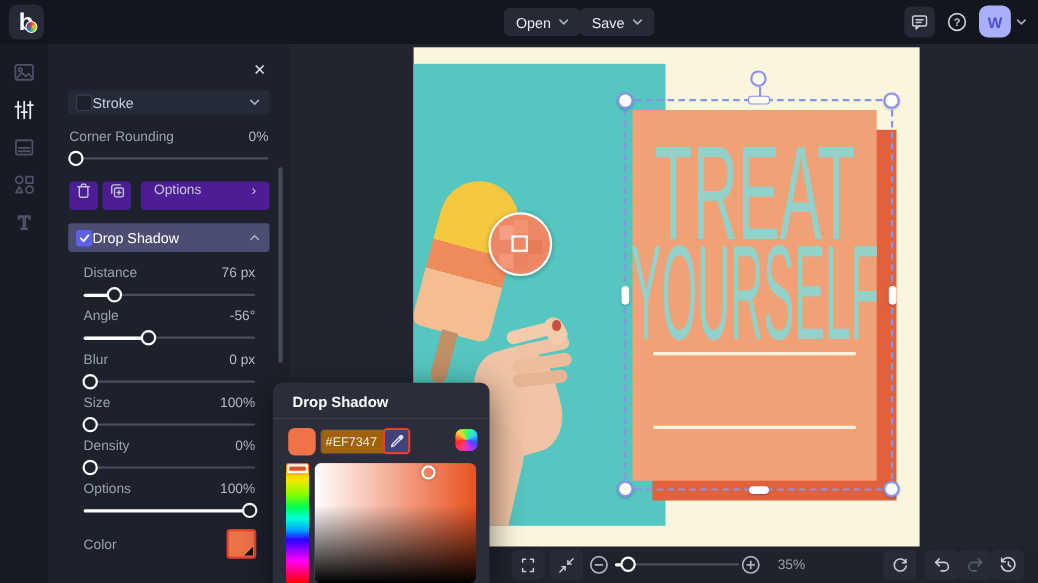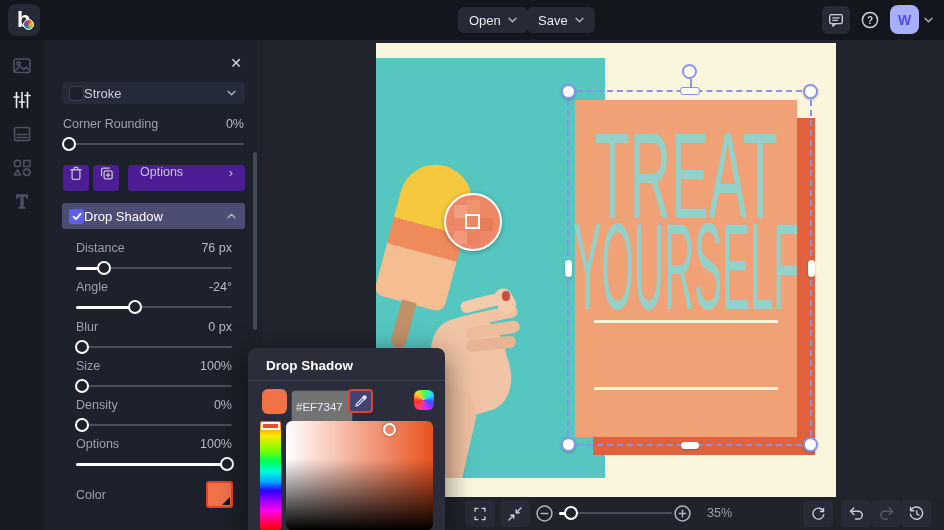--- a/index.html
+++ b/index.html
@@ -99,22 +99,22 @@
   .bt-ic { position:absolute; top:7px; color:#aeb3c0; cursor:pointer; }
   .bt-btn.dim { color:#585d6b; }
   #zoom-label { position:absolute; left:444px; top:0; height:33px; line-height:33px; color:#9aa0ac; font-size:12.5px;text-align:center; }
 
   
   #popup { position:absolute; left:248px; top:348px; width:197px; height:182px; background:#2b2e3a;
     border-radius:8px 8px 0 0; box-shadow:0 8px 30px rgba(0,0,0,.55); z-index:70; }
   .pop-title { position:absolute; left:18px; top:10px; color:#fff; font-size:13.5px; font-weight:bold; }
   .pop-div { position:absolute; left:0; top:32px; width:100%; height:1px; background:#3c404e; }
   .pop-swatch { position:absolute; left:14px; top:41px; width:25px; height:25px; border-radius:6px; background:var(--accent-orange); }
-  .hex-input { position:absolute; left:43px; top:42px; width:62px; height:23px; background:#737373;
-    border:1px solid #3f434f; border-radius:4px; color:#e8eaf0; font-size:11.5px; padding:16px 4px;
+  .hex-input { position:absolute; left:43px; top:42px; width:62px; height:23px; background:#a16207;
+    border:1px solid #3f434f; border-radius:4px; color:#e8eaf0; font-size:11.5px; padding:5px 4px;
     font-family:"Liberation Sans", sans-serif; }
   .dropper-btn { position:absolute; left:100px; top:41px; width:25px; height:24px; background:#404374;
     border:2px solid var(--highlight-red); border-radius:4px; display:flex; align-items:center; justify-content:center; }
   .rainbow { position:absolute; left:166px; top:42px; width:20px; height:20px; border-radius:6px;
     background:conic-gradient(from 210deg,#ff3b7b,#ff2d2d,#ffd12d,#3bff55,#2dd6ff,#3b4bff,#c62dff,#ff3b7b); }
   .hue { position:absolute; left:12px; top:73px; width:21px; height:109px; border-radius:2px;
     background:linear-gradient(180deg,#ff5f1f 0%,#ffe600 13%,#7cff00 27%,#00ff55 37%,#00ffd9 46%,#00a3ff 56%,#2b00ff 64%,#8f00ff 72%,#ff00f0 82%,#ff0066 92%,#ff0000 100%); }
   .hue-ind { position:absolute; left:1px; top:1px; width:19px; height:8px; border:2px solid #fff;
     border-radius:1px; background:#e8511f; }
   .sv { position:absolute; left:38px; top:73px; width:147px; height:109px; border-radius:6px;
@@ -259,21 +259,21 @@
 
   <span class="label-sm abs" style="left:32px; top:201px">Distance</span>
   <span class="value-sm abs" style="right:31px; top:201px">76 px</span>
   <div class="slider" style="left:32px; top:220px; width:156px">
     <div class="track"></div>
     <div class="fill" style="width: 18%;"></div>
     <div class="knob" style="left: 18%;"></div>
   </div>
 
   <span class="label-sm abs" style="left:32px; top:240px">Angle</span>
-  <span class="value-sm abs" style="right:31px; top:240px">-24°</span>
+  <span class="value-sm abs" style="right:31px; top:240px">-56°</span>
   <div class="slider" style="left:32px; top:259px; width:156px">
     <div class="track"></div>
     <div class="fill" style="width: 38%;"></div>
     <div class="knob" style="left: 38%;"></div>
   </div>
 
   <span class="label-sm abs" style="left:32px; top:280px">Blur</span>
   <span class="value-sm abs" style="right:31px; top:280px">0 px</span>
   <div class="slider" style="left:32px; top:299px; width:156px">
     <div class="track"></div>

